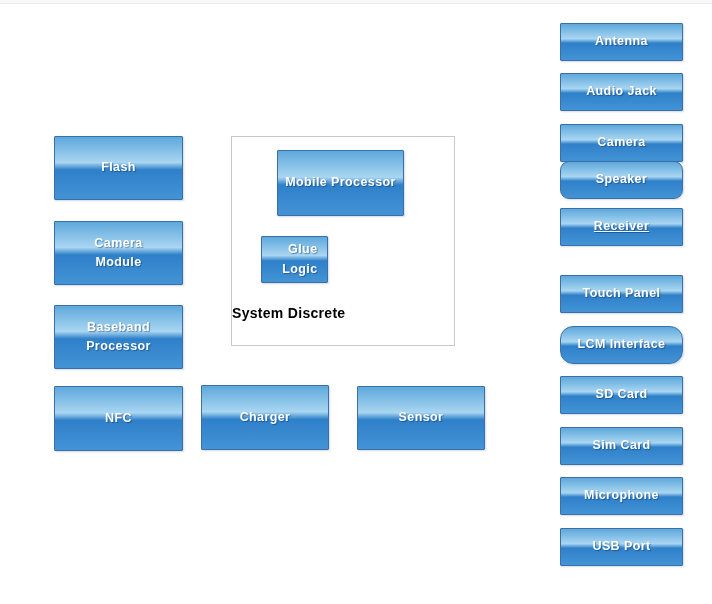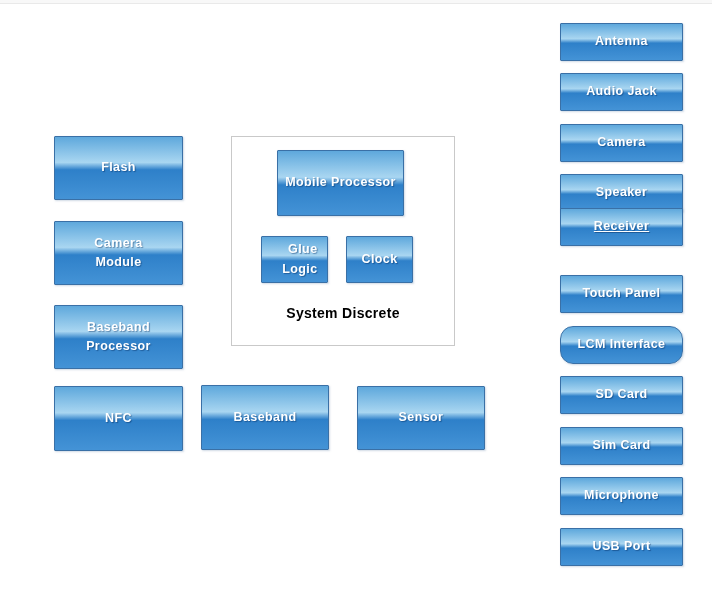--- a/index.html
+++ b/index.html
@@ -64,32 +64,31 @@
   .sd-container{
     position:absolute;left:231px;top:136px;width:224px;height:210px;
     border:1px solid var(--container-border);
     background:var(--page-background);
   }
   .b-mobile{left:45px;top:13px;width:127px;height:66px;}
   .b-glue{left:29px;top:99px;width:67px;height:47px;text-align:right;}
   .b-clock{left:114px;top:99px;width:67px;height:47px;}
   .sd-title{
     position:absolute;left:0;top:168px;width:100%;
-    text-align:center;
     color:var(--container-title-text);
     font-size:14px;font-weight:bold;letter-spacing:0.3px;
   }
 
   
   .b-charger{left:201px;top:385px;width:128px;height:65px;}
   .b-sensor{left:357px;top:386px;width:128px;height:64px;}
 
   
   .rcol{left:512px;width:123px;height:38px;margin-left:48px;}
-  .r-0{top:23px;}  .r-1{top:73px;}  .r-2{top:124px;} .r-3{top:174px;}
+  .r-0{top:23px;}  .r-1{top:73px;}  .r-2{top:124px;} .r-3{top:161px;border-radius:9px;}
   .r-4{top:208px;text-decoration:underline;} .r-5{top:275px;} .r-6{top:326px;border-radius:13px;} .r-7{top:376px;}
   .r-8{top:427px;} .r-9{top:477px;} .r-10{top:528px;}
 </style>
 </head>
 <body>
 
 <div class="canvas">
 
   <div class="top-strip"></div>
 
@@ -106,28 +105,25 @@
     <span class="lbl">NFC</span>
   </div>
 
   <div class="sd-container">
     <div class="block b-mobile">
       <span class="lbl nowrap">Mobile Processor</span>
     </div>
     <div class="block b-glue">
       <span class="lbl w45">Glue Logic</span>
     </div>
-    <div class="block b-clock">
-      <span class="lbl">Clock</span>
-    </div>
     <div class="sd-title">System Discrete</div>
   </div>
 
   <div class="block b-charger">
-    <span class="lbl">Baseband</span>
+    <span class="lbl">Charger</span>
   </div>
   <div class="block b-sensor">
     <span class="lbl">Sensor</span>
   </div>
 
   <div class="block rcol r-0">
     <span class="lbl nowrap">Antenna</span>
   </div>
   <div class="block rcol r-1">
     <span class="lbl nowrap">Audio Jack</span>

